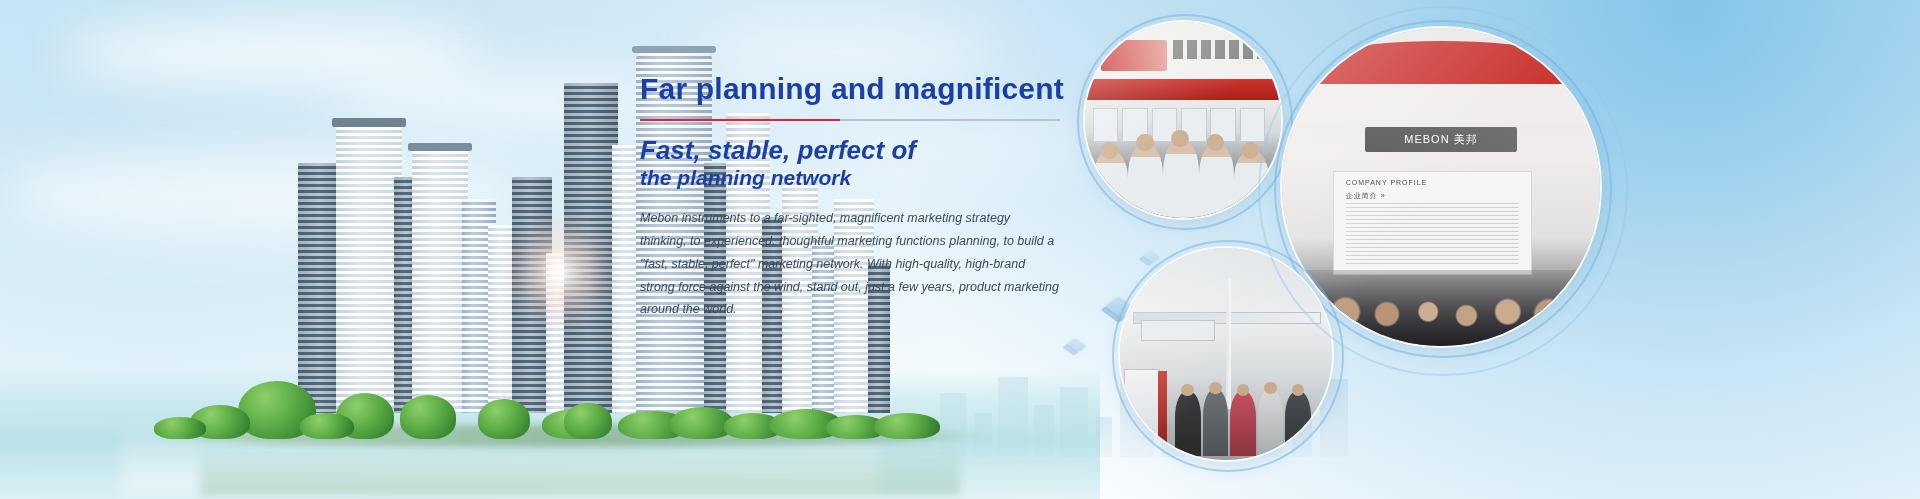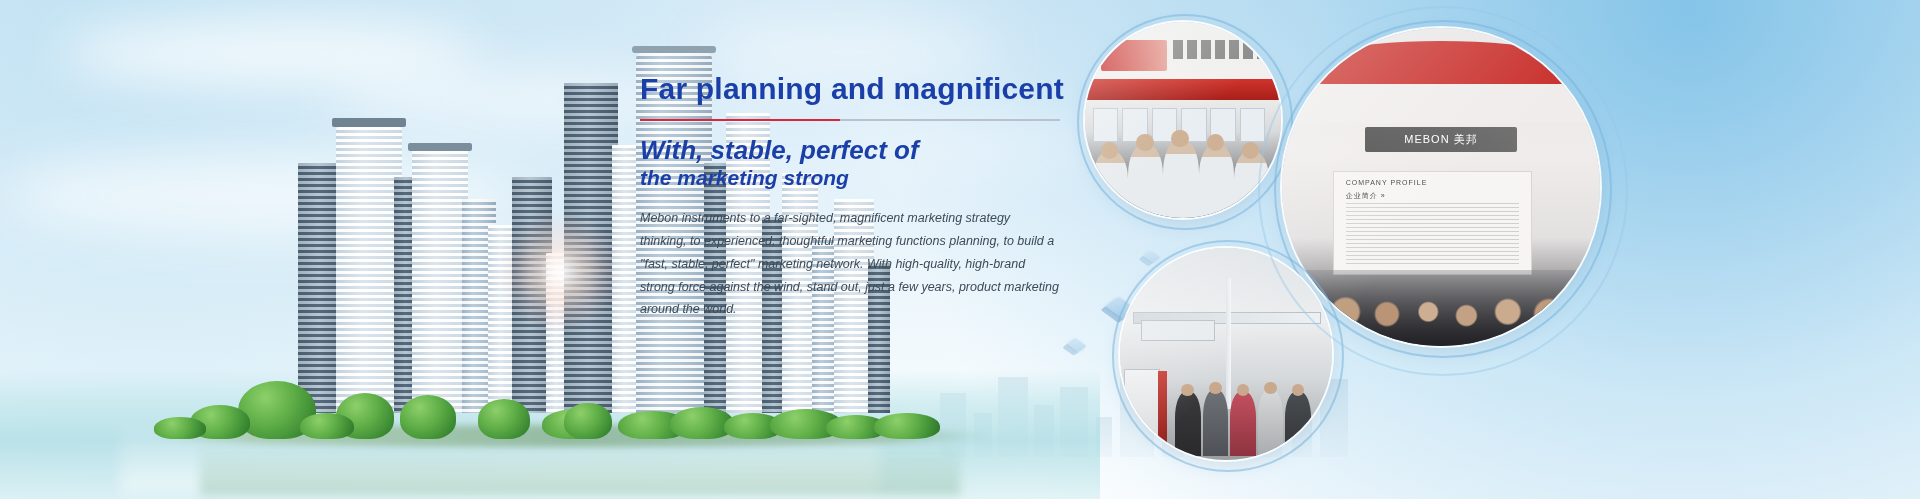--- a/index.html
+++ b/index.html
@@ -256,22 +256,22 @@
     <div class="shrub" style="left:574px;width:58px;height:26px"></div>
     <div class="shrub" style="left:620px;width:72px;height:30px"></div>
     <div class="shrub" style="left:676px;width:60px;height:24px"></div>
     <div class="shrub" style="left:724px;width:66px;height:26px"></div>
   </div>
   <div class="reflect"></div>
 
   <div class="copy">
     <h1 class="headline">Far planning and magnificent</h1>
     <div class="rule"></div>
-    <div class="sub1">With, stable, perfect of</div>
-    <div class="sub2">the marketing strong</div>
+    <div class="sub1">Fast, stable, perfect of</div>
+    <div class="sub2">the planning network</div>
     <p class="body">Mebon instruments to a far-sighted, magnificent marketing strategy thinking, to experienced, thoughtful marketing functions planning, to build a "fast, stable, perfect" marketing network. With high-quality, high-brand strong force against the wind, stand out, just a few years, product marketing around the world.</p>
   </div>
 
   <div class="cube" style="left:1110px;top:300px;width:22px;height:16px;"></div>
   <div class="cube" style="left:1070px;top:340px;width:14px;height:10px;opacity:.7"></div>
   <div class="cube" style="left:1146px;top:252px;width:12px;height:9px;opacity:.55"></div>
 
   <div class="circ" style="left:1085px;top:22px;width:196px;height:196px;">
     <div class="photoA">
       <div class="a-logo"></div>

